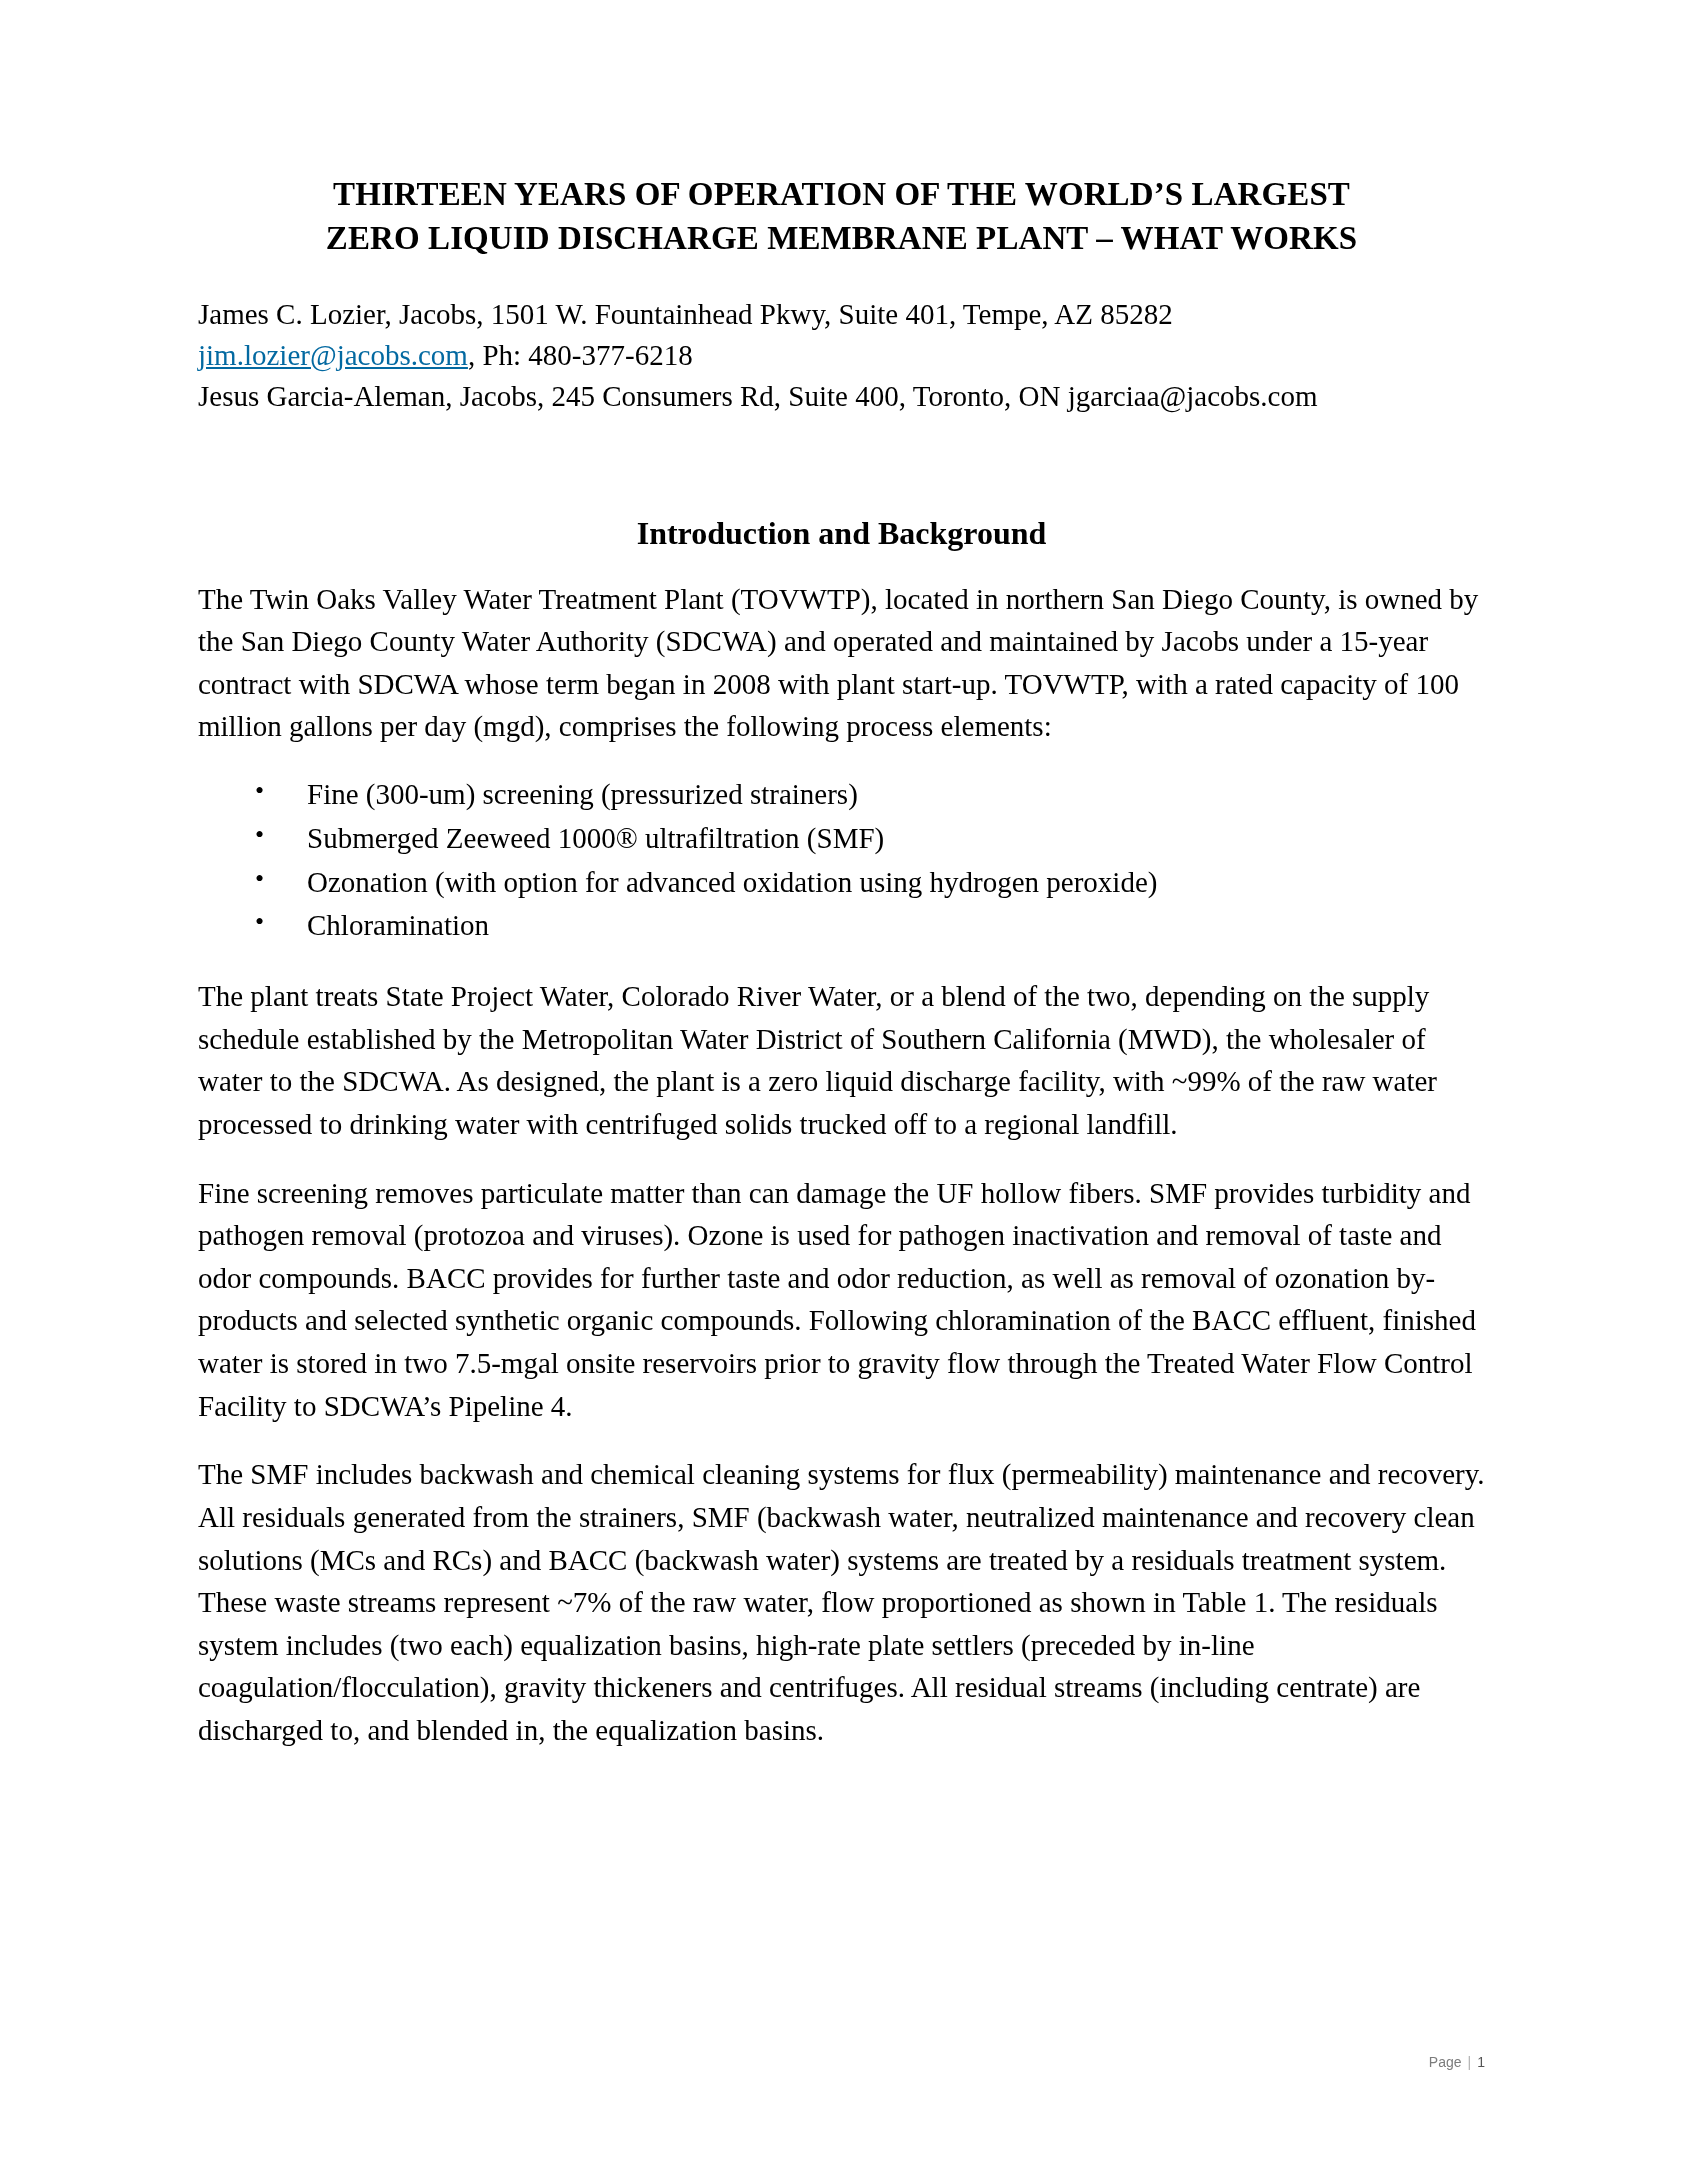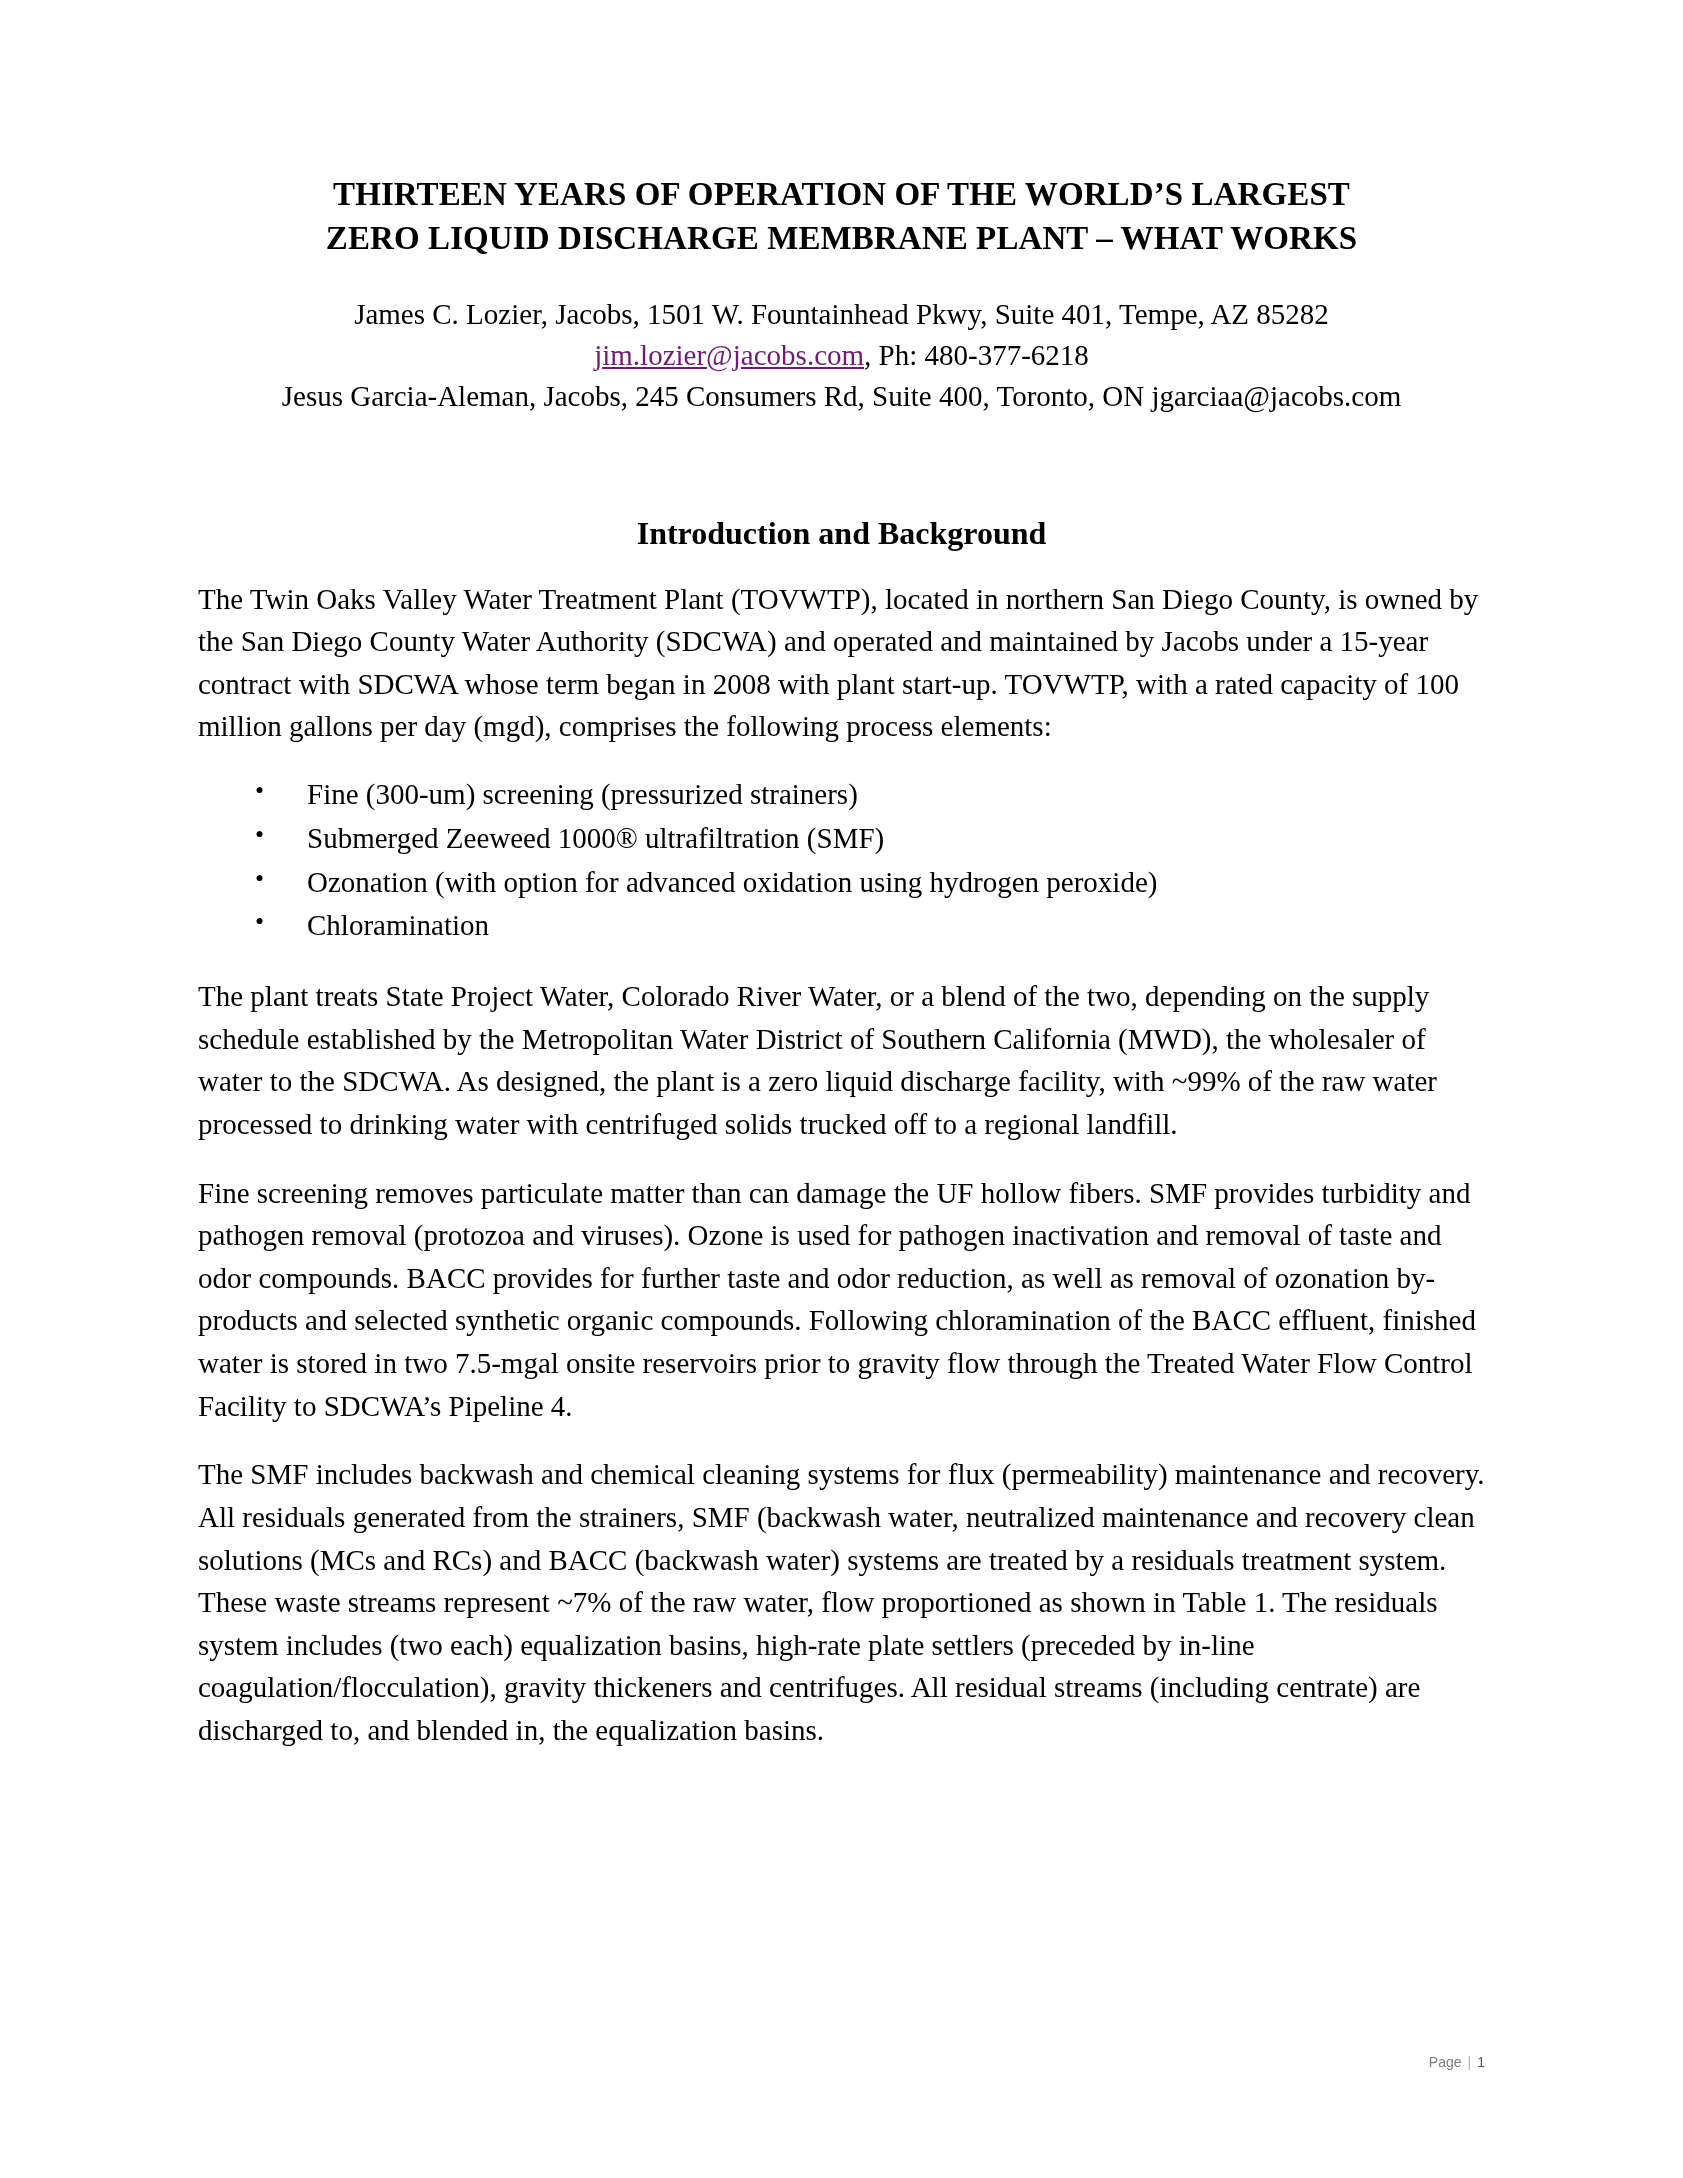--- a/index.html
+++ b/index.html
@@ -26,29 +26,28 @@
   .title {
     text-align: center;
     font-weight: bold;
     font-size: 33px;
     line-height: 1.32;
     letter-spacing: 0.1px;
     margin: 0 18px 0 18px;
   }
   .authors {
     margin-top: 34px;
-    text-align: center;
     font-size: 29px;
     line-height: 1.42;
   }
   .authors .line {
     white-space: nowrap;
   }
   .email-link {
-    color: #701a75;
+    color: #0369a1;
     text-decoration: underline;
     margin-top: 32px;
   }
   .section-heading {
     text-align: center;
     font-weight: bold;
     font-size: 32px;
     margin-top: 97px;
     margin-bottom: 26px;
   }

